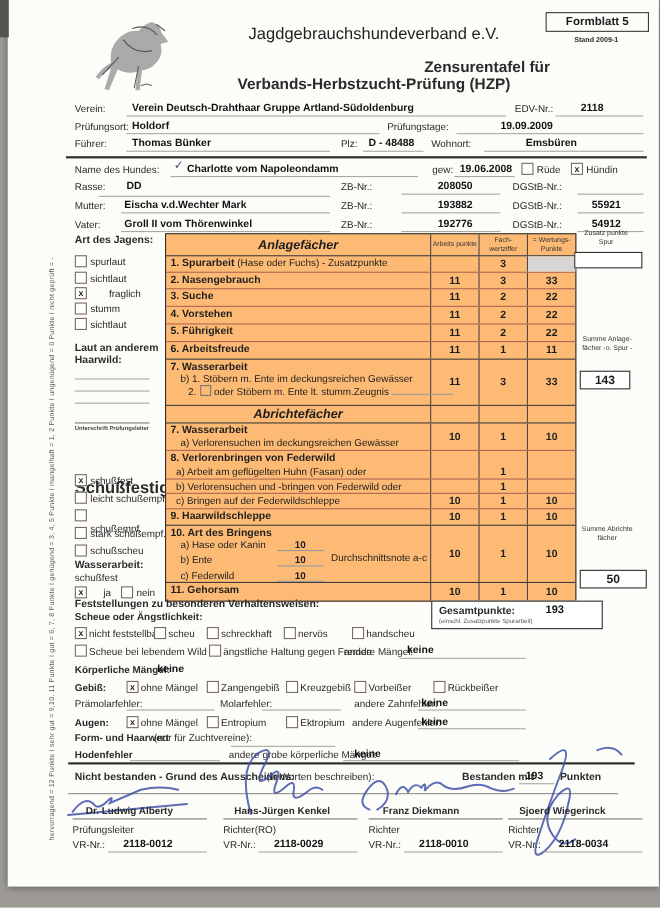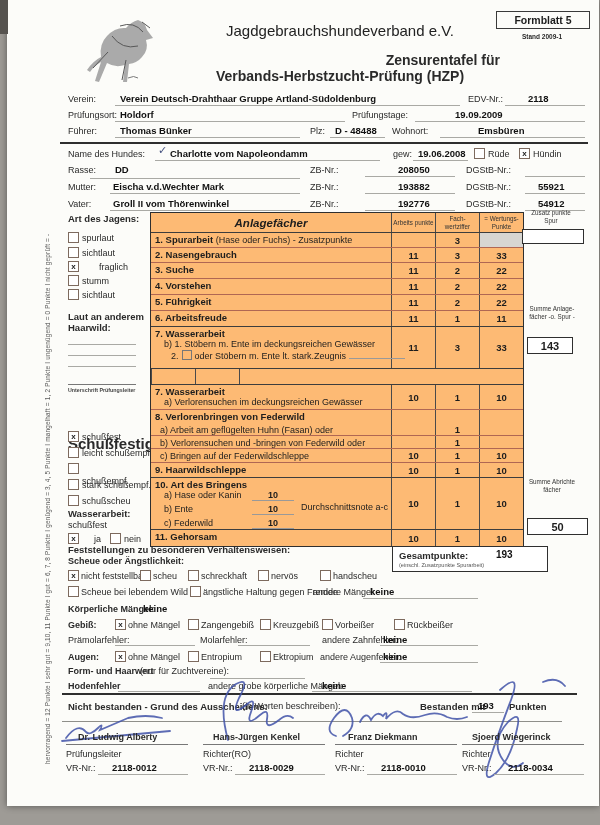--- a/index.html
+++ b/index.html
@@ -206,27 +206,28 @@
     <div class="trow dark" style="height:16px">
       <div class="tl"><span class="t-main">6. Arbeitsfreude</span></div>
       <div class="tc">11</div>
       <div class="tc">1</div>
       <div class="tc">11</div>
     </div>
     <div class="trow dark" style="height:42px">
       <div class="tl">
         <div class="t-main">7. Wasserarbeit</div>
         <div class="t-sub">b)  1. Stöbern m. Ente im deckungsreichen Gewässer</div>
-        <div class="t-sub" style="padding-left:16px"><span>2.</span><span class="cbi"></span><span>oder Stöbern m. Ente lt. stark.Zeugnis</span>&nbsp;<span class="uspan" style="width:56px"></span></div>
+        <div class="t-sub" style="padding-left:16px"><span>2.</span><span class="cbi"></span><span>oder Stöbern m. Ente lt. stumm.Zeugnis</span>&nbsp;<span class="uspan" style="width:56px"></span></div>
       </div>
       <div class="tc">11</div>
       <div class="tc">3</div>
       <div class="tc">33</div>
     </div>
     <div class="trow dark" style="height:16px">
+      <div class="ttitle">Abrichtefächer</div>
       <div class="tc"></div>
       <div class="tc"></div>
       <div class="tc"></div>
     </div>
     <div class="trow" style="height:25px">
       <div class="tl">
         <div class="t-main">7. Wasserarbeit</div>
         <div class="t-sub">a) Verlorensuchen im deckungsreichen Gewässer</div>
       </div>
       <div class="tc">10</div>

